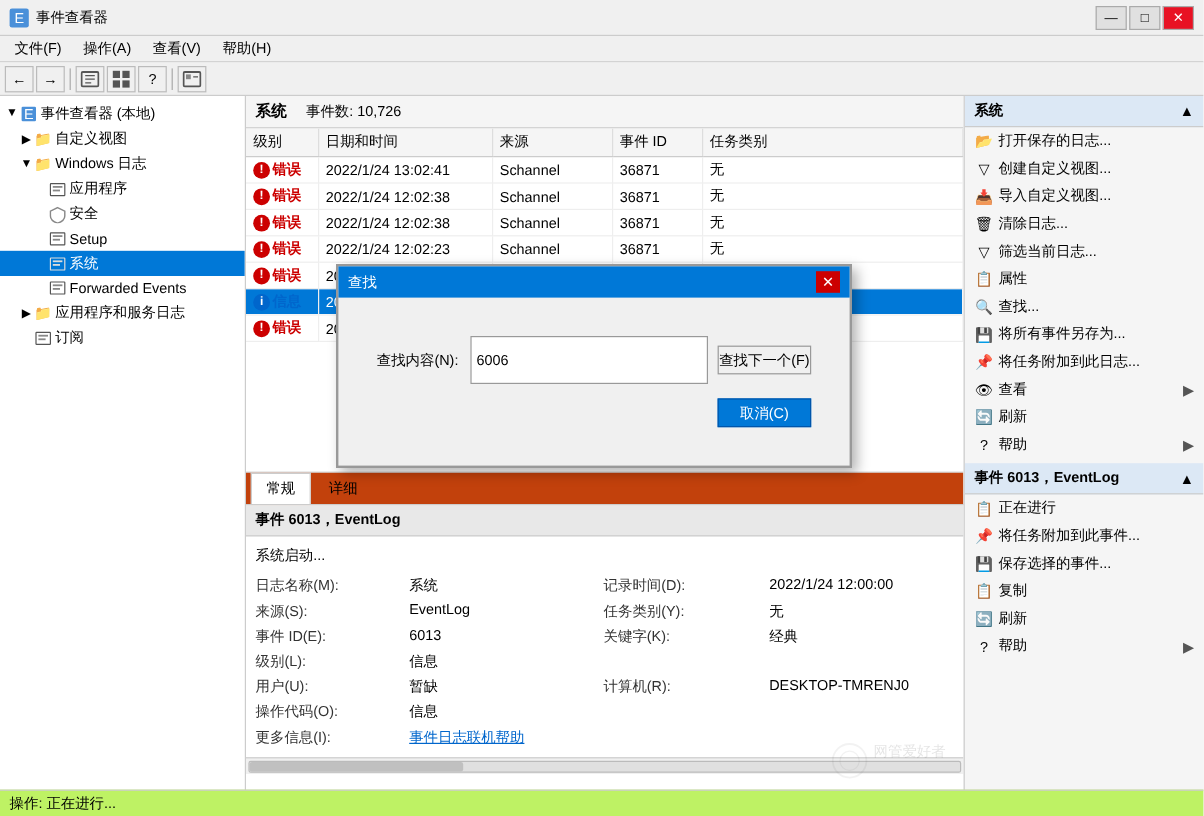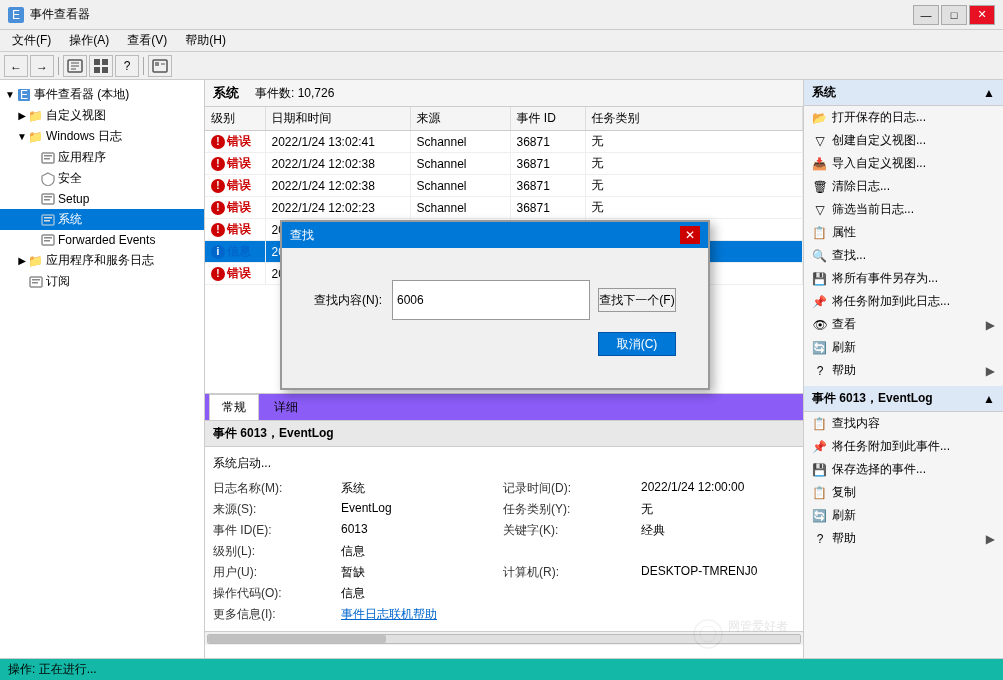--- a/index.html
+++ b/index.html
@@ -124,21 +124,21 @@
     .info-circle { width: 14px; height: 14px; background: #0066cc; border-radius: 50%; display: inline-flex; align-items: center; justify-content: center; color: #fff; font-size: 10px; font-weight: bold; flex-shrink: 0; }
 
     
     .detail-panel {
       border-top: 1px solid #ccc;
       background: #fff;
       flex-shrink: 0;
     }
     .detail-tabs {
       display: flex;
-      background: #8b5cf6;
+      background: #c2410c;
       border-bottom: 1px solid #ccc;
       padding: 0 4px;
     }
     .detail-tab {
       padding: 4px 12px;
       cursor: pointer;
       border: 1px solid transparent;
       border-bottom: none;
       margin-right: 2px;
       font-size: 12px;
@@ -181,21 +181,21 @@
       padding: 3px 8px;
       cursor: pointer;
       gap: 4px;
     }
     .action-icon { width: 16px; height: 16px; display: inline-flex; align-items: center; justify-content: center; flex-shrink: 0; font-size: 12px; }
     .right-action-arrow { margin-left: auto; color: #555; }
 
     
     .status-bar {
       height: 22px;
-      background: #14b8a6;
+      background: #bef264;
       border-top: 1px solid #ccc;
       display: flex;
       align-items: center;
       padding: 0 8px;
       font-size: 12px;
       position: absolute;
       bottom: 0;
       left: 0;
       right: 0;
     }
@@ -650,21 +650,21 @@
       </div>
 
     <div class="right-section-header" style="margin-top:4px;">
       <span>事件 6013，EventLog</span>
       <span>▲</span>
     </div>
 
     <div id="right-event-actions">
         <div class="right-action">
           <span class="action-icon">📋</span>
-          <span>查找内容</span>
+          <span>正在进行</span>
         </div>
         <div class="right-action">
           <span class="action-icon">📌</span>
           <span>将任务附加到此事件...</span>
         </div>
         <div class="right-action">
           <span class="action-icon">💾</span>
           <span>保存选择的事件...</span>
         </div>
         <div class="right-action">

